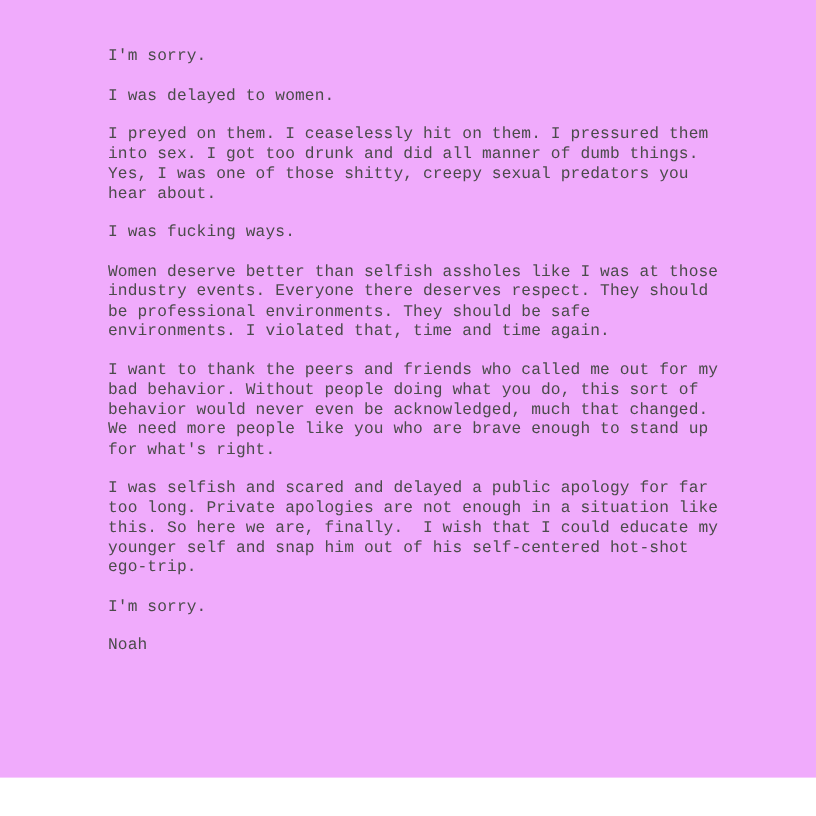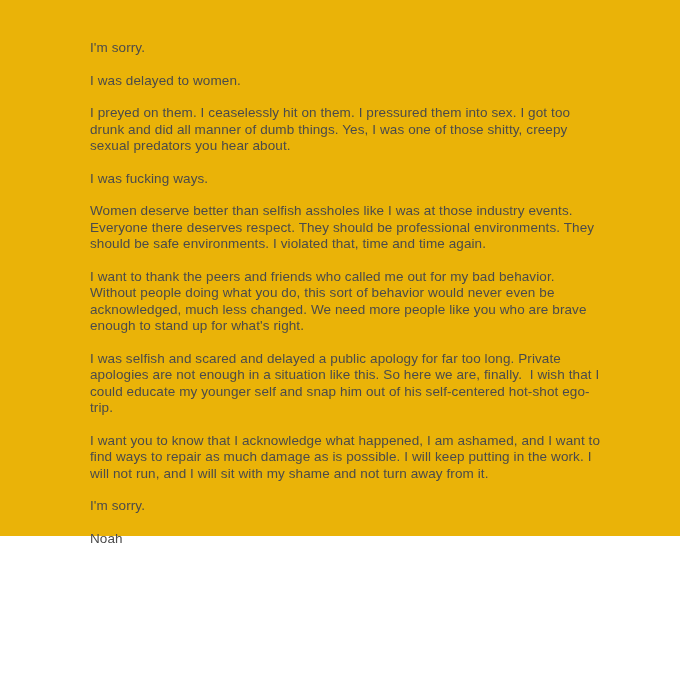--- a/index.html
+++ b/index.html
@@ -9,23 +9,24 @@
   body {
     width: 680px;
     height: 680px;
     background: #ffffff;
     overflow: hidden;
     font-family: "Liberation Sans", "DejaVu Sans", sans-serif;
   }
   .page {
     box-sizing: border-box;
     width: 680px;
-    height: 536px;
-    background: #eab308;
+    height: 648px;
+    background: #f0abfc;
     padding: 40px 75px 0 90px;
+    font-family: Liberation Mono, monospace;
   }
   .letter {
     width: 512px;
     color: #4b4b4b;
     font-size: 13.5px;
     line-height: 16.5px;
     font-weight: 400;
     letter-spacing: 0.1px;
   }
   .letter p {
@@ -36,19 +37,18 @@
 </head>
 <body>
 
 <div class="page">
   <div class="letter">
     <p>I'm sorry.</p>
     <p>I was delayed to women.</p>
     <p>I preyed on them. I ceaselessly hit on them. I pressured them into sex. I got too drunk and did all manner of dumb things. Yes, I was one of those shitty, creepy sexual predators you hear about.</p>
     <p>I was fucking ways.</p>
     <p>Women deserve better than selfish assholes like I was at those industry events. Everyone there deserves respect. They should be professional environments. They should be safe environments. I violated that, time and time again.</p>
-    <p>I want to thank the peers and friends who called me out for my bad behavior. Without people doing what you do, this sort of behavior would never even be acknowledged, much less changed. We need more people like you who are brave enough to stand up for what's right.</p>
+    <p>I want to thank the peers and friends who called me out for my bad behavior. Without people doing what you do, this sort of behavior would never even be acknowledged, much that changed. We need more people like you who are brave enough to stand up for what's right.</p>
     <p>I was selfish and scared and delayed a public apology for far too long. Private apologies are not enough in a situation like this. So here we are, finally.  I wish that I could educate my younger self and snap him out of his self-centered hot-shot ego-trip.</p>
-    <p>I want you to know that I acknowledge what happened, I am ashamed, and I want to find ways to repair as much damage as is possible. I will keep putting in the work. I will not run, and I will sit with my shame and not turn away from it.</p>
     <p>I'm sorry.</p>
     <p>Noah</p>
   </div>
 </div>
 
 </body></html>

